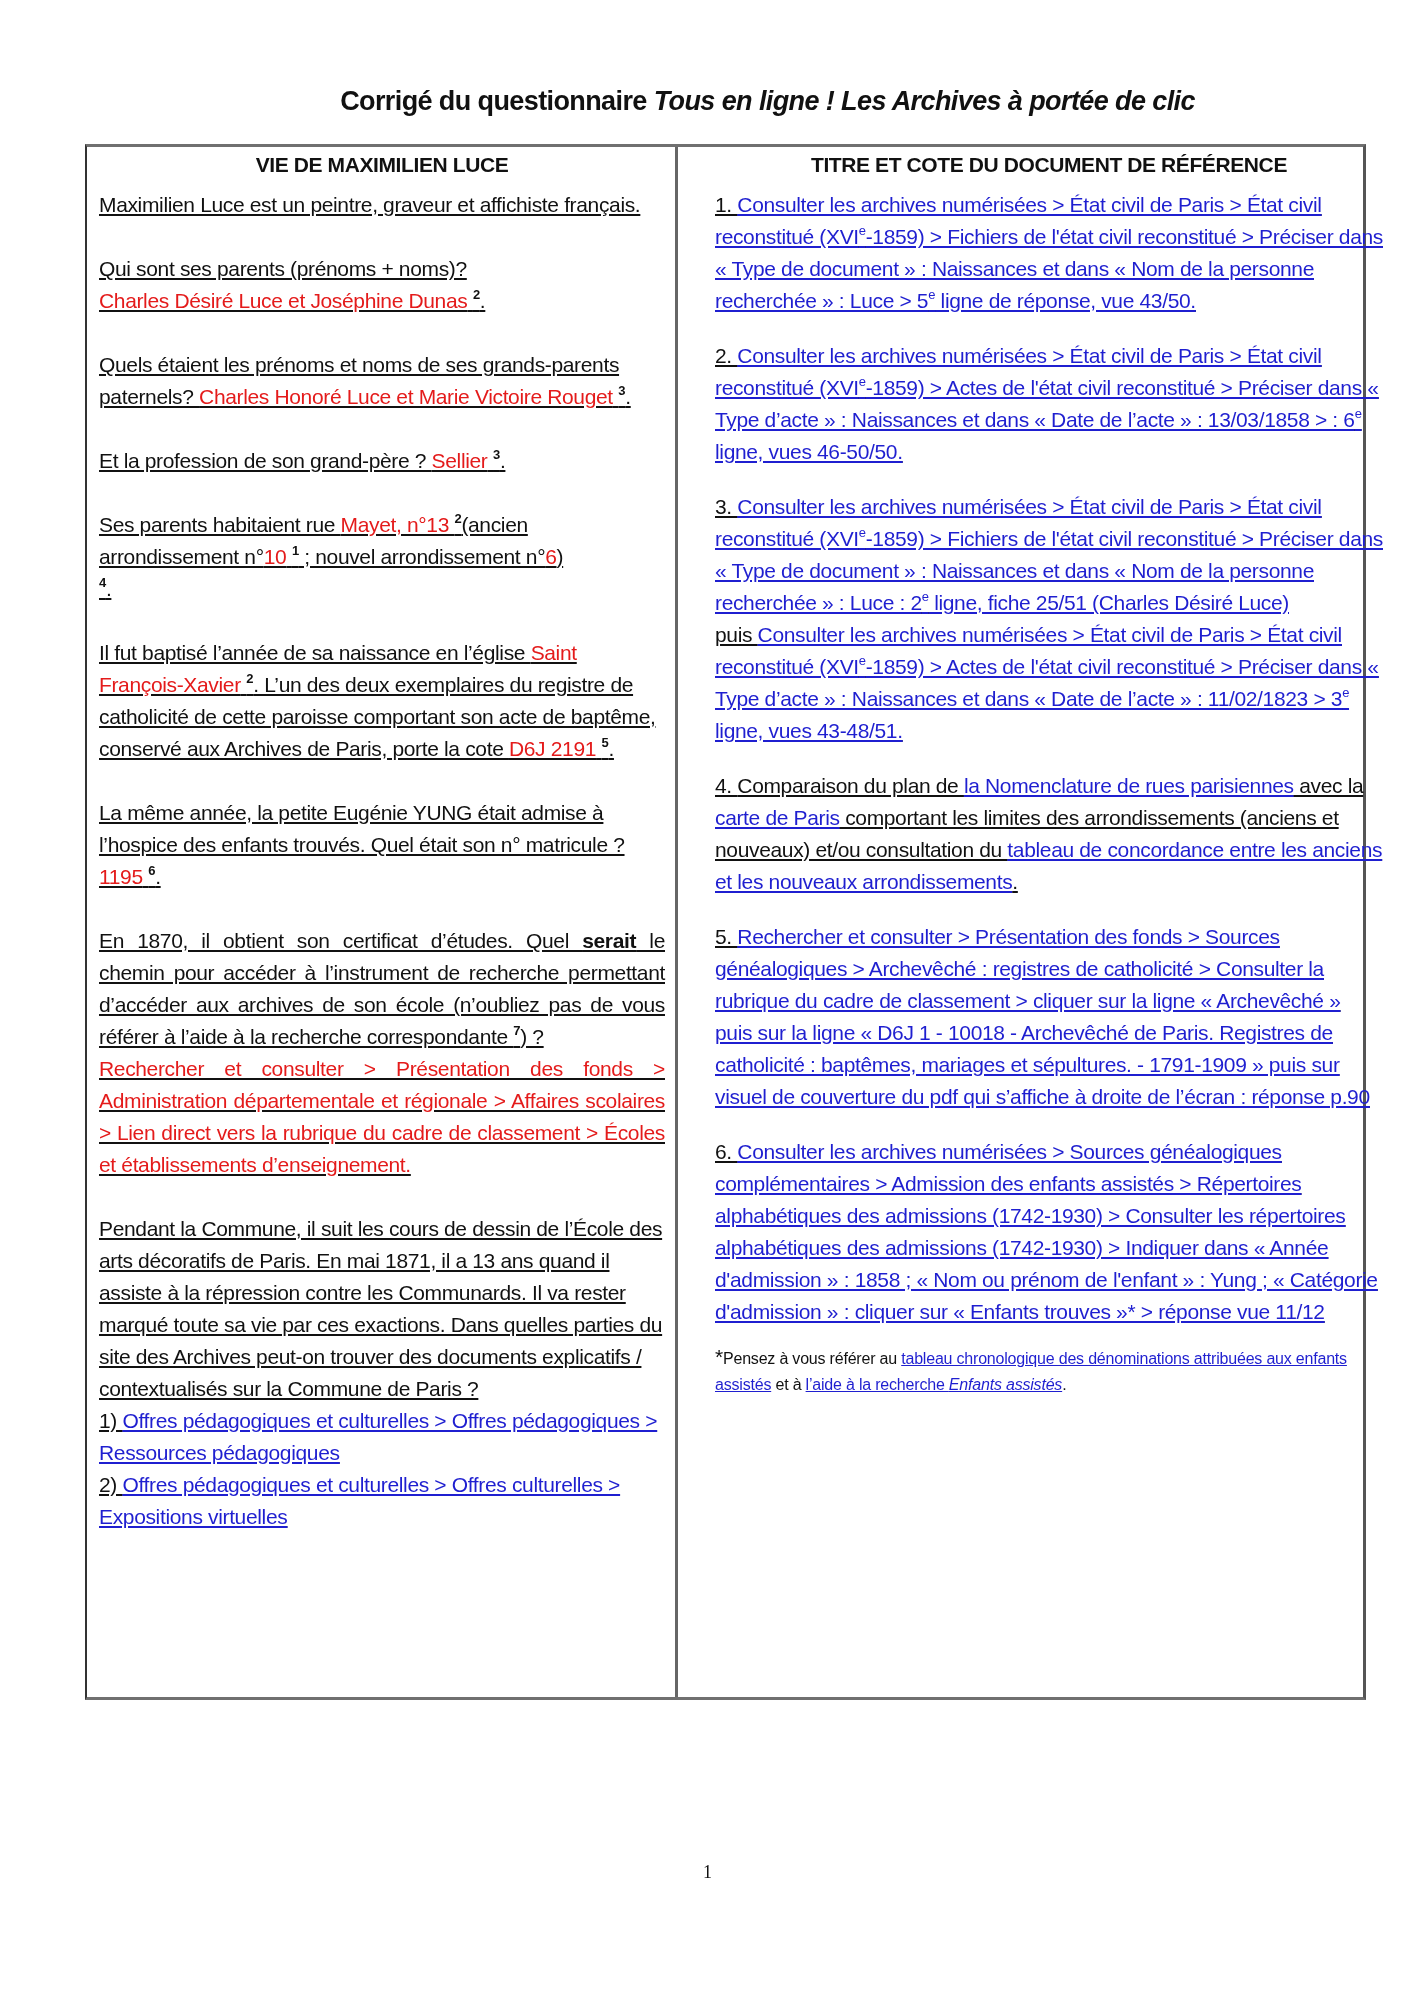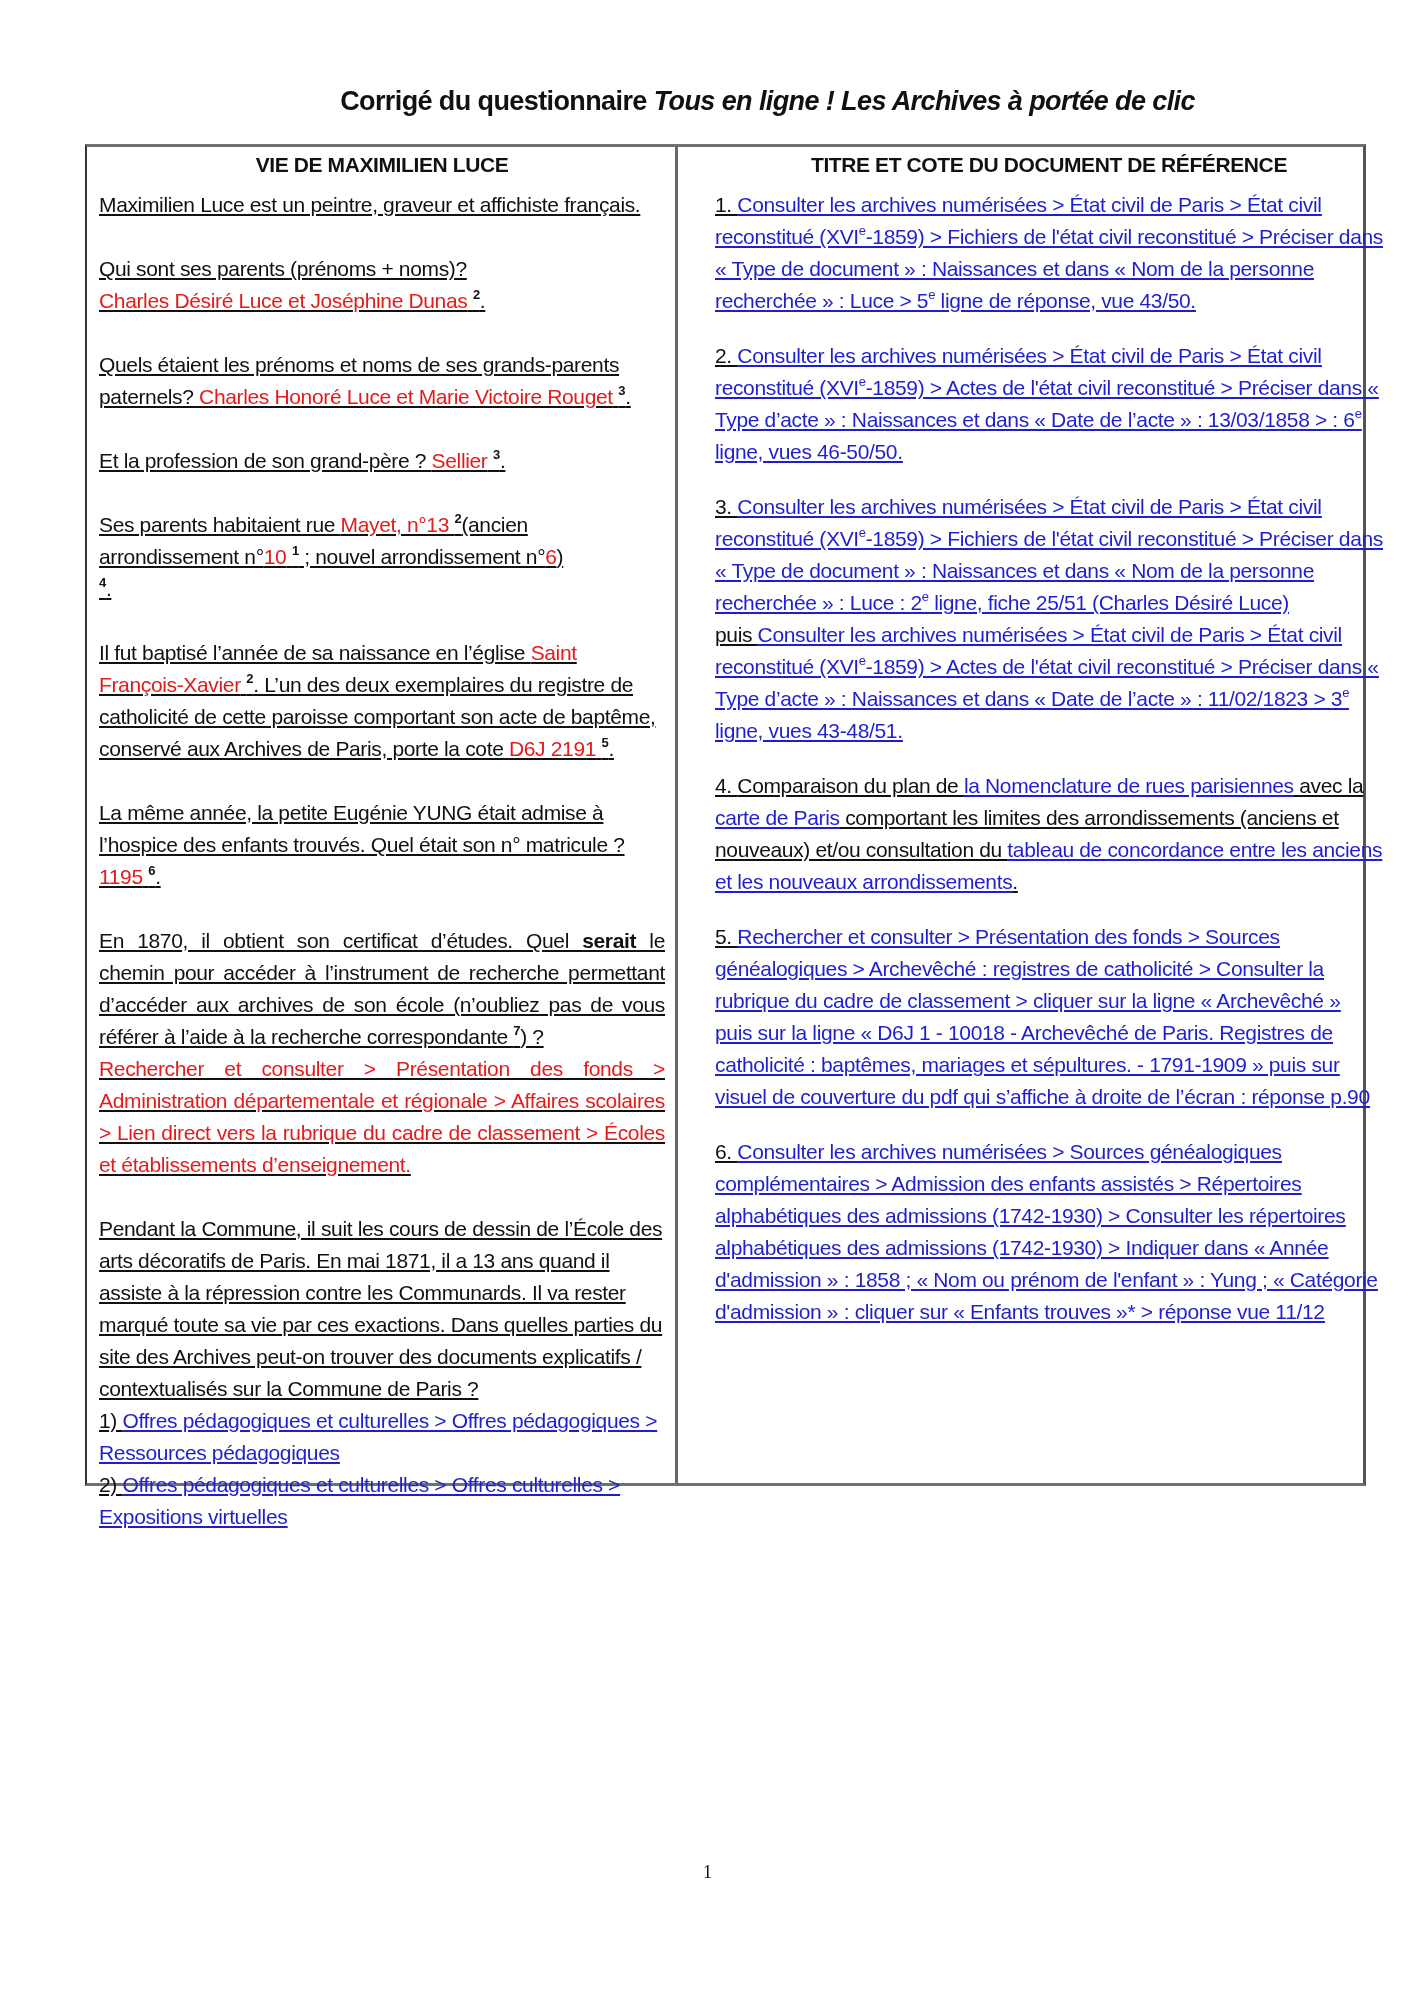--- a/index.html
+++ b/index.html
@@ -6,21 +6,21 @@
   body {
     width: 1415px; height: 2000px; position: relative; overflow: hidden;
     font-family: "Liberation Sans", "DejaVu Sans", sans-serif; color: #111;
   }
   .title {
     position: absolute; top: 86px; left: 12px; width: 1415px; text-align: center;
     font-size: 27px; font-weight: bold; letter-spacing: -0.6px; margin-left: 48px;
   }
   .title i { font-style: italic; }
   .table {
-    position: absolute; left: 85px; top: 144px; width: 1281px; height: 1342px;
+    position: absolute; left: 85px; top: 144px; width: 1281px; height: 1556px;
     border-top: 3px solid #707070; border-left: 2px solid #333; border-right: 3px solid #555;
     border-bottom: 3px solid #707070; box-sizing: border-box;
   }
   .divider { position: absolute; left: 588px; top: 0; bottom: 0; width: 3px; background: #666; }
   .col { position: absolute; top: 0; box-sizing: border-box; }
   .col-left { left: 12px; width: 566px; }
   .col-right { left: 628px; width: 668px; }
   .colhead {
     text-align: center; font-weight: bold; font-size: 21px; letter-spacing: -0.4px;
     margin-top: 6px; height: 36px;
@@ -79,18 +79,19 @@
 
       <p class="p"><span>2. </span><a class="lnk"><span>Consulter les archives numérisées &gt; État civil de Paris &gt; État civil reconstitué (XVI</span><sup style="font-weight:normal">e</sup><span>-1859) &gt; Actes de l'état civil reconstitué &gt; Préciser dans « Type d’acte » : Naissances et dans « Date de l’acte » : 13/03/1858 &gt; : 6</span><sup style="font-weight:normal">e</sup><span> ligne, vues 46-50/50.</span></a></p>
 
       <p class="p"><span>3. </span><a class="lnk"><span>Consulter les archives numérisées &gt; État civil de Paris &gt; État civil reconstitué (XVI</span><sup style="font-weight:normal">e</sup><span>-1859) &gt; Fichiers de l'état civil reconstitué  &gt; Préciser dans « Type de document » : Naissances et dans « Nom de la personne recherchée » : Luce : 2</span><sup style="font-weight:normal">e</sup><span> ligne, fiche 25/51 (Charles Désiré Luce)</span></a><br><span>puis </span><a class="lnk"><span>Consulter les archives numérisées &gt; État civil de Paris &gt; État civil reconstitué (XVI</span><sup style="font-weight:normal">e</sup><span>-1859) &gt; Actes de l'état civil reconstitué &gt; Préciser dans « Type d’acte » : Naissances et dans « Date de l’acte » : 11/02/1823 &gt; 3</span><sup style="font-weight:normal">e</sup><span> ligne, vues 43-48/51.</span></a></p>
 
       <p class="p"><span>4. </span><span>Comparaison du plan de </span><a class="lnk">la Nomenclature de rues parisiennes</a><span> avec la </span><a class="lnk">carte de Paris</a><span> comportant les limites des arrondissements (anciens et nouveaux) et/ou consultation du </span><a class="lnk">tableau de concordance entre les anciens et les nouveaux arrondissements</a><span>.</span></p>
 
       <p class="p"><span>5. </span><a class="lnk">Rechercher et consulter &gt; Présentation des fonds &gt; Sources généalogiques &gt; Archevêché : registres de catholicité &gt; Consulter la rubrique du cadre de classement &gt; cliquer sur la ligne « Archevêché » puis sur la ligne « D6J 1 - 10018 - Archevêché de Paris. Registres de catholicité : baptêmes, mariages et sépultures. - 1791-1909 » puis sur visuel de couverture du pdf qui s’affiche à droite de l’écran : réponse p.90</a></p>
 
       <p class="p" style="margin-bottom:0"><span>6.  </span><a class="lnk">Consulter les archives numérisées &gt; Sources généalogiques complémentaires &gt; Admission des enfants assistés &gt; Répertoires alphabétiques des admissions (1742-1930) &gt; Consulter les répertoires alphabétiques des admissions (1742-1930) &gt; Indiquer dans « Année d'admission » : 1858 ; « Nom ou prénom de l'enfant » : Yung ; « Catégorie d'admission » : cliquer sur « Enfants trouves »* &gt; réponse vue 11/12</a></p>
+      <p class="note"><span class="star">*</span><span>Pensez à vous référer au </span><a class="lnk">tableau chronologique des dénominations attribuées aux enfants assistés</a><span> et à </span><a class="lnk"><span>l’aide à la recherche </span><i>Enfants assistés</i></a><span>.</span></p>
 
     </div>
   </div>
 </div>
 
 <div class="pagenum">1</div>
 
 </body></html>

